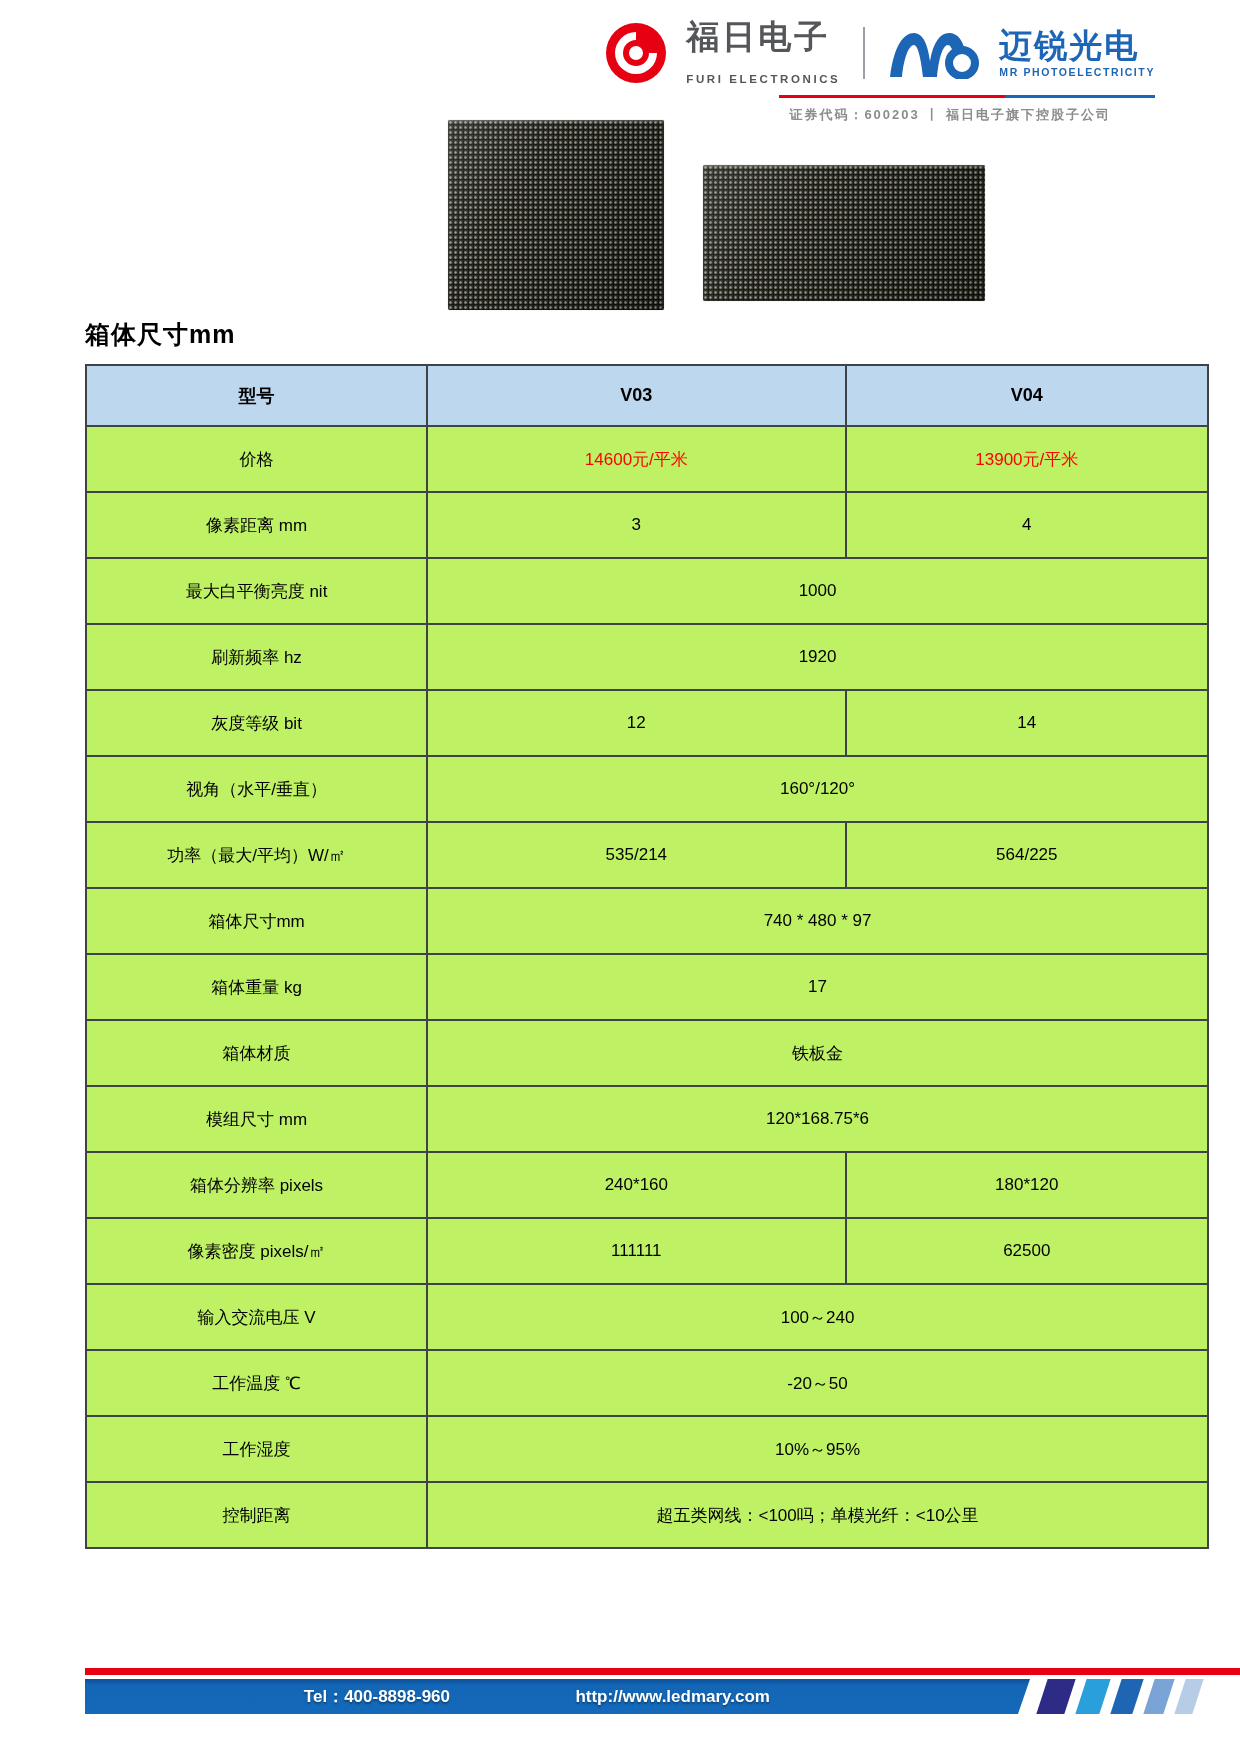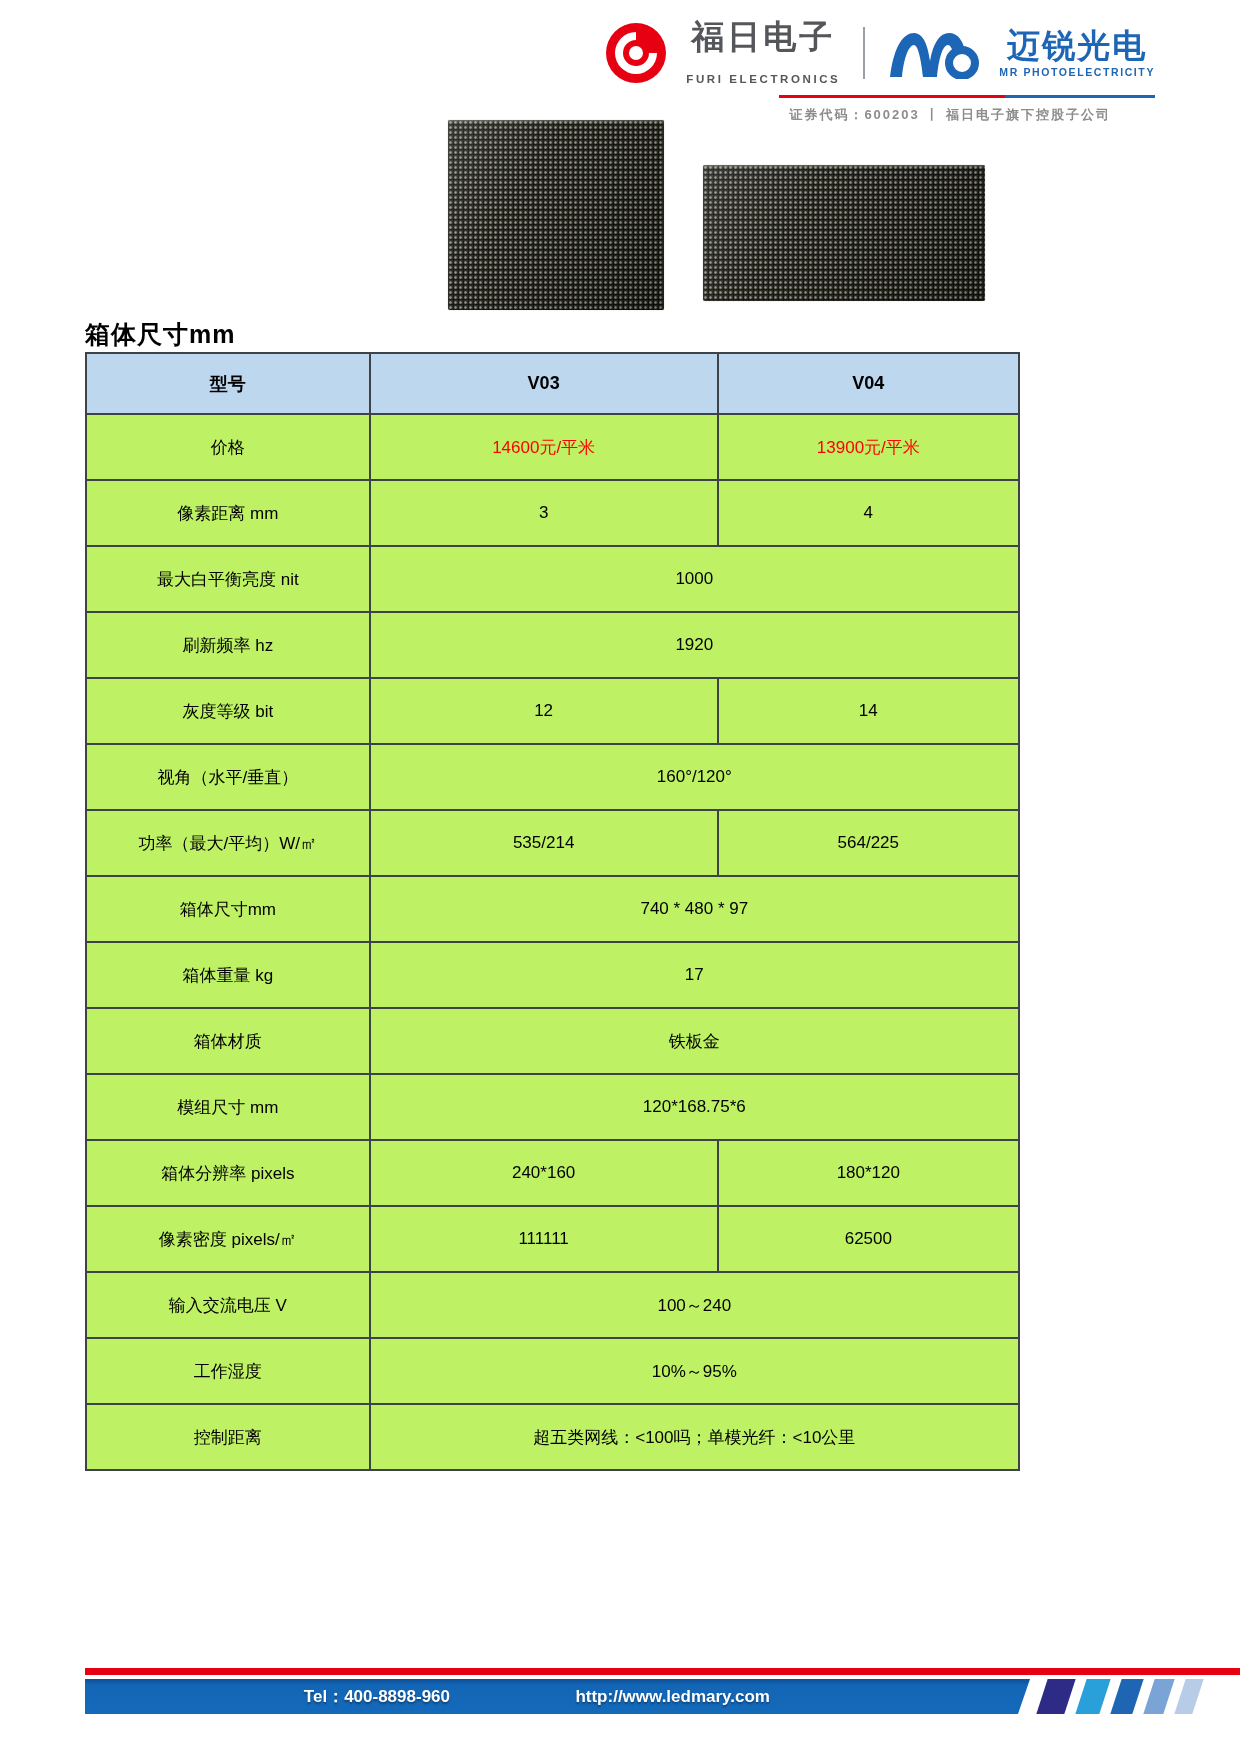--- a/index.html
+++ b/index.html
@@ -2,21 +2,21 @@
 <html><head>
 <meta charset="utf-8">
 <style>
   * { margin:0; padding:0; box-sizing:border-box; }
   html,body { background:#ffffff; }
   body { font-family:"Liberation Sans", sans-serif; color:#000; }
   .page { position:relative; width:1240px; height:1754px; background:#fff; overflow:hidden; }
 
   
   .brand-wrap { position:absolute; top:20px; right:85px; display:flex; flex-direction:column; align-items:flex-end; }
-  .brand-row { display:flex; align-items:center; gap:19px;text-align:center; }
+  .brand-row { display:flex; align-items:center; gap:19px; }
   .furi-mark { width:62px; height:62px; }
   .furi-text { display:flex; flex-direction:column; line-height:1; }
   .furi-name { font-size:33px; font-weight:bold; color:#54565a; letter-spacing:3px; }
   .furi-sub  { font-size:11.5px; font-weight:bold; color:#54565a; letter-spacing:2.6px; margin-top:21px; }
   .brand-divider { width:2px; height:52px; background:#9aa0a6; margin:0 4px; }
   .mr-mark { width:92px; height:52px; }
   .mr-text { display:flex; flex-direction:column; line-height:1; }
   .mr-name { font-size:33px; font-weight:bold; color:#1d65b5; letter-spacing:2px; }
   .mr-sub  { font-size:10.5px; font-weight:bold; color:#1d65b5; letter-spacing:1.6px; margin-top:5px; }
   .brand-line { margin-top:9px; width:376px; height:3px; display:flex; }
@@ -36,21 +36,21 @@
   }
   .led-photo::after { content:""; position:absolute; inset:0;
     background:linear-gradient(125deg, rgba(255,255,255,0.14) 0%, rgba(255,255,255,0.04) 35%, rgba(0,0,0,0.18) 100%); }
   .led-photo.left  { left:448px; top:120px; width:216px; height:190px; }
   .led-photo.right { left:703px; top:165px; width:282px; height:136px; }
 
   
   .section-title { position:absolute; left:85px; top:318px; font-size:25px; font-weight:bold; color:#000; letter-spacing:1px; }
 
   
-  table.spec { position:absolute; left:85px; top:352px; width:935px; border-collapse:collapse; table-layout:fixed; }
+  table.spec { position:absolute; left:85px; top:364px; width:1124px; border-collapse:collapse; table-layout:fixed; }
   table.spec col.c1 { width:30.4%; }
   table.spec col.c2 { width:37.3%; }
   table.spec col.c3 { width:32.3%; }
   table.spec th, table.spec td { border:2px solid #3e4347; text-align:center; vertical-align:middle; font-size:17px; color:#000; padding:0 8px; }
   table.spec thead th { height:61px; background:#bdd7ee; font-weight:bold; font-size:18px; }
   table.spec tbody td { height:66px; background:#bef264; font-weight:normal; }
   table.spec td.red { color:#ff0000; }
 
   
   .footer-redbar { position:absolute; left:85px; top:1668px; width:1155px; height:7px; background:#e60012; }
@@ -173,20 +173,24 @@
         <tr>
           <td>像素密度 pixels/㎡</td>
           <td>111111</td>
           <td>62500</td>
         </tr>
         <tr>
           <td>输入交流电压 V</td>
           <td colspan="2">100～240</td>
         </tr>
         <tr>
+          <td>工作温度 ℃</td>
+          <td colspan="2">-20～50</td>
+        </tr>
+        <tr>
           <td>工作湿度</td>
           <td colspan="2">10%～95%</td>
         </tr>
         <tr>
           <td>控制距离</td>
           <td colspan="2">超五类网线：&lt;100吗；单模光纤：&lt;10公里</td>
         </tr>
       </tbody>
   </table>
 

